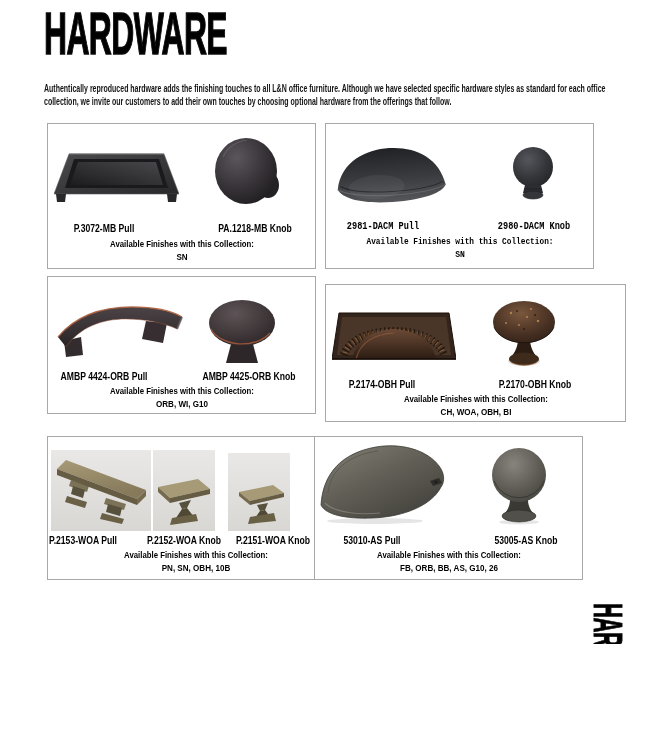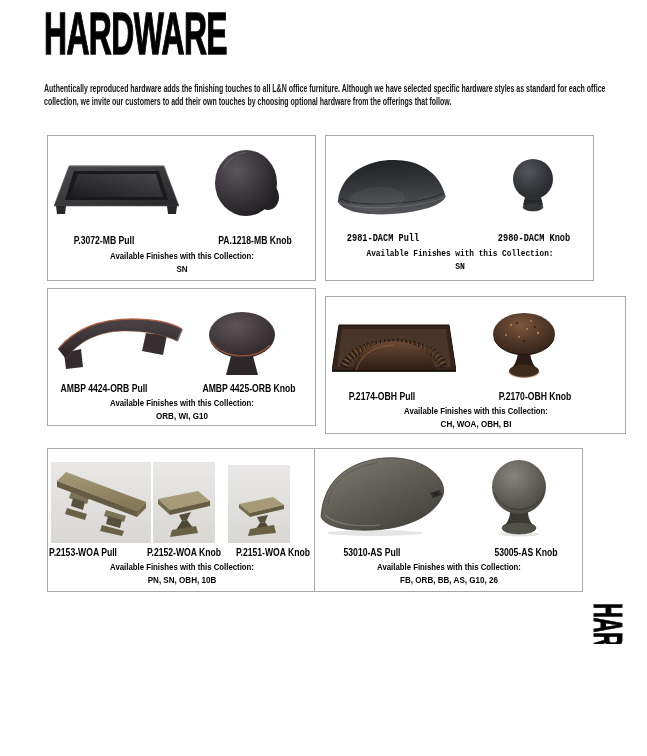--- a/index.html
+++ b/index.html
@@ -3,26 +3,26 @@
 <meta charset="utf-8">
 <style>
   html,body{margin:0;padding:0;background:#fff;}
   #page{position:relative;width:647px;height:644px;background:#ffffff;overflow:hidden;
         font-family:"Liberation Sans",sans-serif;color:#000;}
   .title{position:absolute;left:44px;top:4px;font-size:60px;font-weight:700;line-height:60px;
          letter-spacing:-1px;transform:scaleX(0.53);transform-origin:0 0;
          -webkit-text-stroke:1.5px #0a0a0a;white-space:nowrap;}
   .intro{position:absolute;left:44px;top:83px;font-size:10px;font-weight:700;line-height:12.5px;
          transform:scaleX(0.70);transform-origin:0 0;white-space:nowrap;color:#141414;}
-  .box{position:absolute;width:267px;border:1px solid #a8a8a8;background:#fff;margin-top:12px;}
+  .box{position:absolute;width:267px;border:1px solid #a8a8a8;background:#fff;}
   .b1{left:47px;top:123px;height:144px;}
   .b2{left:325px;top:123px;height:144px;font-family:Liberation Mono, monospace;}
   .b3{left:47px;top:276px;height:136px;}
   .b4{left:325px;top:284px;height:136px;padding-left:32px;}
-  .b5{left:47px;top:436px;height:142px;}
+  .b5{left:47px;top:436px;height:142px;padding-left:28px;}
   .b6{left:314px;top:436px;height:142px;}
   .svgabs{position:absolute;}
   .plabel{position:absolute;white-space:nowrap;font-weight:700;font-size:10.5px;line-height:11px;
           transform:translateX(-50%) scaleX(0.82);}
   .heading{position:absolute;left:50%;white-space:nowrap;font-weight:700;font-size:9.5px;line-height:10px;
            transform:translateX(-50%) scaleX(0.82);}
   .codes{position:absolute;left:50%;white-space:nowrap;font-weight:700;font-size:9.5px;line-height:10px;
          transform:translateX(-50%) scaleX(0.85);}
   .patch{position:absolute;background:linear-gradient(#e9e8e6,#d8d7d4);}
   .side-title{position:absolute;left:593px;top:603px;writing-mode:vertical-rl;font-size:40px;

